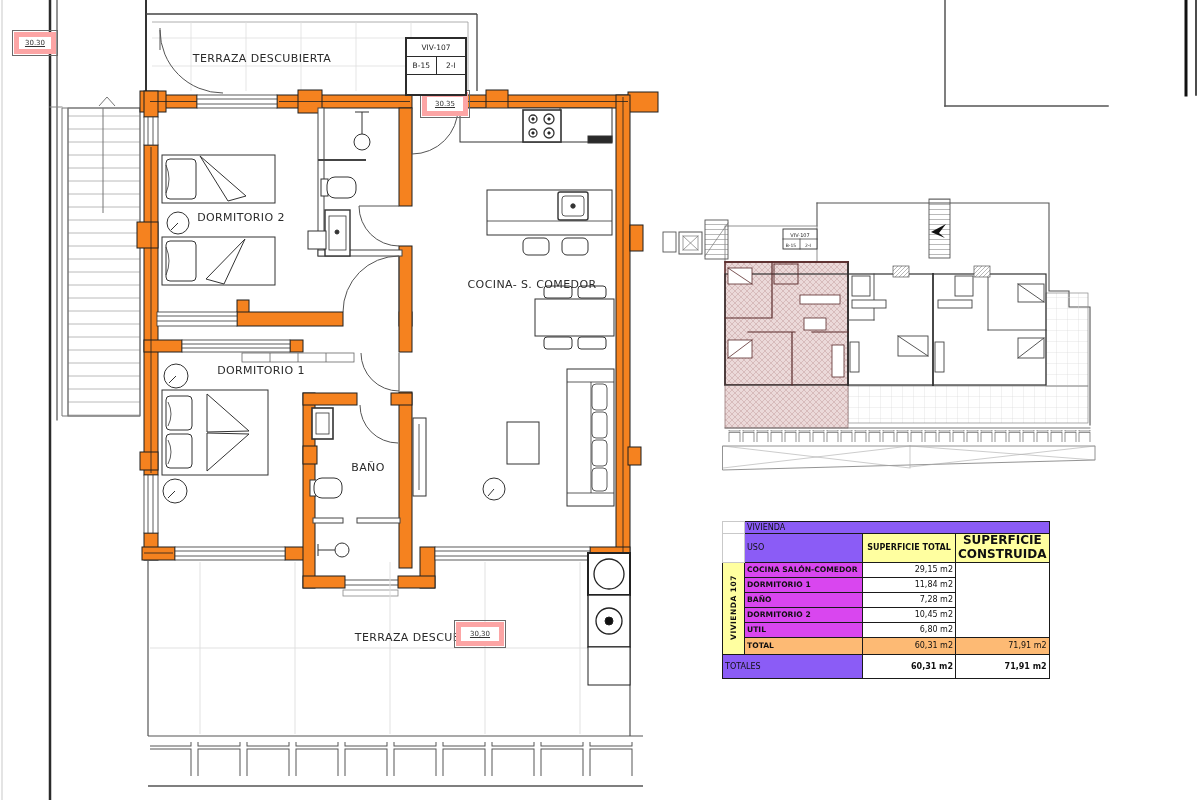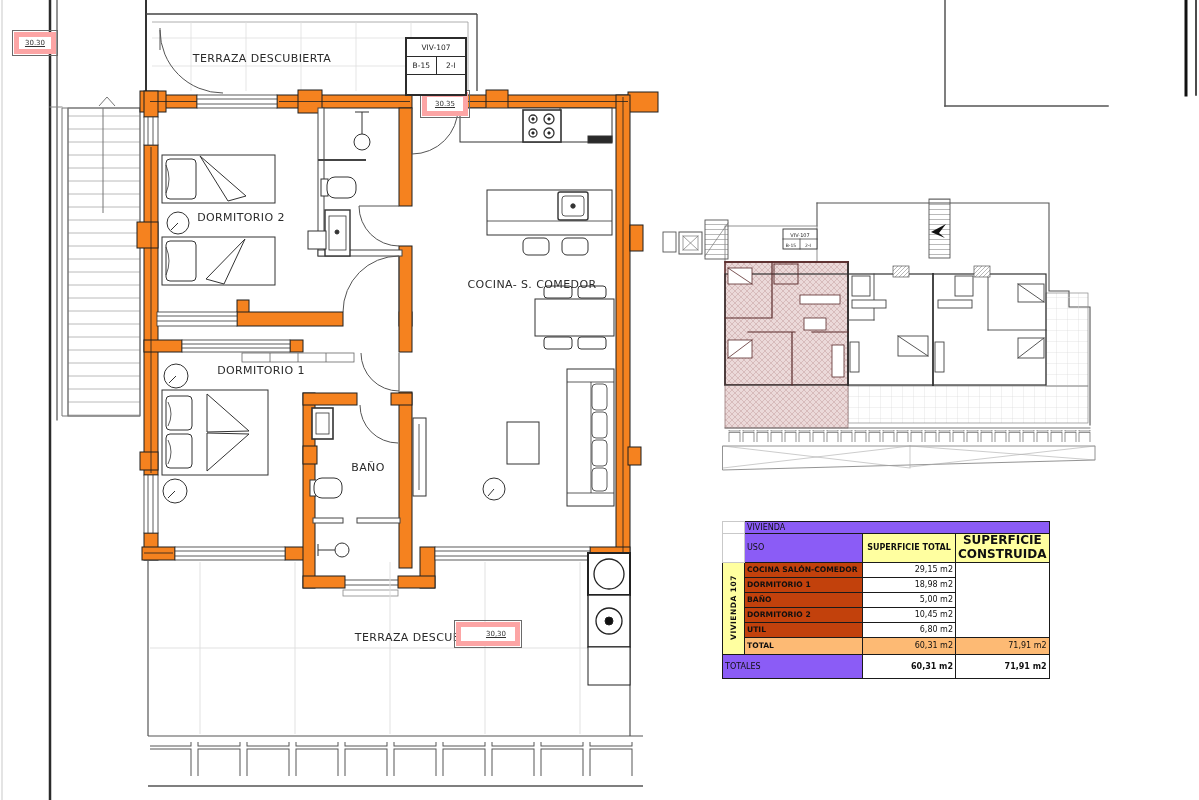--- a/index.html
+++ b/index.html
@@ -18,21 +18,21 @@
   .vivbox .r2 div{flex:1;}
   .vivbox .r2 div:first-child{border-right:1.5px solid #2b2b2b;}
   .vivbox .r3{height:19px;}
   table.area{position:absolute;left:722px;top:521px;border-collapse:collapse;
              font-size:8px;color:#101010;table-layout:fixed;}
   table.area td{border:1px solid #1a1a1a;padding:0 2px;overflow:hidden;white-space:nowrap;}
   table.area td.blank{border:1px solid #c9c9c9;background:#fff;}
   td.hgray{background:#8b5cf6;text-align:left;font-weight:normal;}
   td.hyellow{background:#ffffa0;text-align:center;font-weight:bold;}
   td.hyellow.small{font-size:12px;white-space:normal;line-height:1.15;}
-  td.rlabel{background:#c2410c;font-weight:bold;font-size:7.6px;}
+  td.rlabel{background:#d946ef;font-weight:bold;font-size:7.6px;}
   td.rval{background:#fff;text-align:right;padding-right:4px;}
   td.grean{background:#fdba74;}
   td.boldv{font-weight:bold;}
   td.side{background:#ffffa0;text-align:center;padding:0;}
   .vert{writing-mode:vertical-rl;transform:rotate(180deg);font-size:7.5px;font-weight:bold;
         letter-spacing:.5px;}
 </style>
 </head>
 <body>
 
@@ -410,21 +410,21 @@
 
 <div class="lbl" style="left:262px;top:58px;">TERRAZA DESCUBIERTA</div>
 <div class="lbl" style="left:241px;top:217px;">DORMITORIO 2</div>
 <div class="lbl" style="left:532px;top:284px;">COCINA- S. COMEDOR</div>
 <div class="lbl" style="left:261px;top:370px;">DORMITORIO 1</div>
 <div class="lbl" style="left:368px;top:467px;">BAÑO</div>
 <div class="lbl" style="left:424px;top:637px;">TERRAZA DESCUBIERTA</div>
 
 <div class="dimbox" style="left:14px;top:32px;width:32px;height:12px;">30.30</div>
 <div class="dimbox" style="left:422px;top:92px;width:36px;height:14px;">30.35</div>
-<div class="dimbox" style="left:456px;top:622px;width:38px;height:14px;padding-left:16px;">30,30</div>
+<div class="dimbox" style="left:456px;top:622px;width:38px;height:14px;">30,30</div>
 
 <div class="vivbox">
   <div class="r1">VIV-107</div>
   <div class="r2">
     <div>B-15</div>
     <div>2-I</div>
   </div>
   <div class="r3"></div>
 </div>
 
@@ -448,25 +448,25 @@
   </tr>
   <tr style="height:15px">
     <td class="side" rowspan="6">
       <span class="vert">VIVIENDA 107</span></td>
     <td class="rlabel">COCINA SALÓN-COMEDOR</td>
     <td class="rval">29,15 m2</td>
     <td class="rval" rowspan="5"></td>
   </tr>
   <tr style="height:15px">
     <td class="rlabel">DORMITORIO 1</td>
-    <td class="rval">18,98 m2</td>
+    <td class="rval">11,84 m2</td>
   </tr>
   <tr style="height:15px">
     <td class="rlabel">BAÑO</td>
-    <td class="rval">5,00 m2</td>
+    <td class="rval">7,28 m2</td>
   </tr>
   <tr style="height:15px">
     <td class="rlabel">DORMITORIO 2</td>
     <td class="rval">10,45 m2</td>
   </tr>
   <tr style="height:15px">
     <td class="rlabel">UTIL</td>
     <td class="rval">6,80 m2</td>
   </tr>
   <tr style="height:17px">

